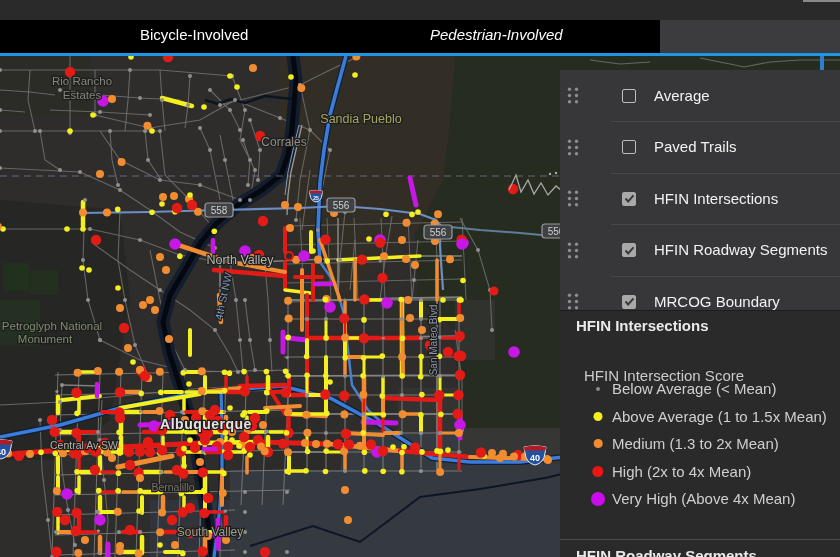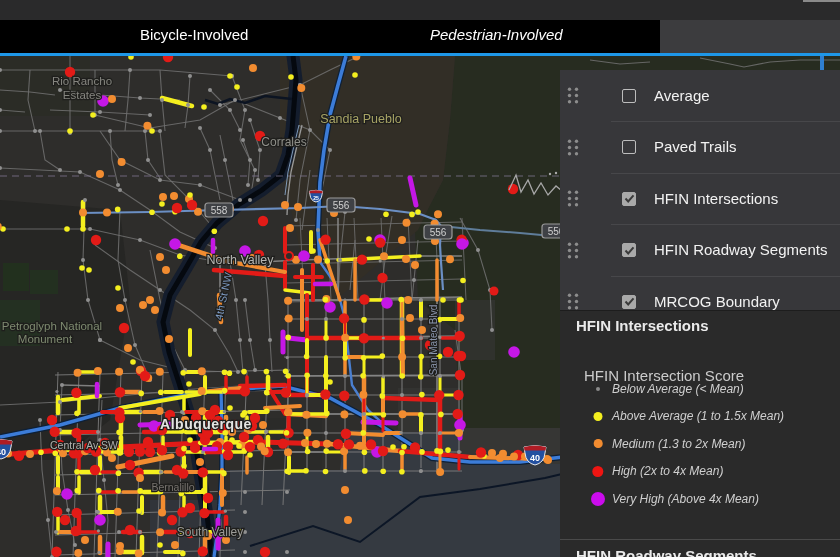--- a/index.html
+++ b/index.html
@@ -22,21 +22,21 @@
   border:1.5px solid #bdbdbd; border-radius:2px; display:flex; align-items:center; justify-content:center; }
 .cb.on { background:#a9a9a9; border-color:#a9a9a9; }
 .lab { position:absolute; left:94px; top:0; height:50.5px; line-height:50.5px; font-size:15px; color:#f2f2f2; }
 #legend { position:absolute; left:560px; top:310px; width:280px; height:247px; background:#2a2a2a;
   border-top:1px solid #1d1d1d; }
 #lhead { position:absolute; left:16px; top:6px; font-size:15px; font-weight:bold; color:#eaeaea; }
 #lsub { position:absolute; left:24px; top:56px; font-size:15px; color:#cbcbcb; }
 #litems { position:absolute; left:36px; top:64px; right:0; }
 .li { position:relative; height:27.5px; display:flex; align-items:center; }
 .ldot { border-radius:50%; position:absolute; left:2px; transform:translateX(-50%); }
-.ltxt { margin-left:16px; font-size:12px; color:#cfcfcf;font-style:italic; }
+.ltxt { margin-left:16px; font-size:15px; color:#cfcfcf; }
 #lsep { position:absolute; left:0; top:228px; width:280px; height:1px; background:#4a4a4a; }
 #lfoot { position:absolute; left:16px; top:236px; font-size:15px; font-weight:bold; color:#eaeaea; }
 </style></head>
 <body>
 <div id="app">
   <svg id="map" width="840" height="557" viewBox="0 0 840 557">
 <rect x="0" y="56" width="840" height="501" fill="#2e2d2b"></rect>
 <path d="M455,56 L840,56 L840,470 L560,470 L462,455 L455,330 L418,300 L415,230 L430,205 L443,180 L450,120 Z" fill="#272c20"></path>
 <path d="M280,56 L455,56 L450,120 L443,180 L430,205 L418,230 L330,305 L300,250 L280,160 Z" fill="#322e26"></path>
 <rect x="0" y="56" width="90" height="60" fill="#2b2c26"></rect>

